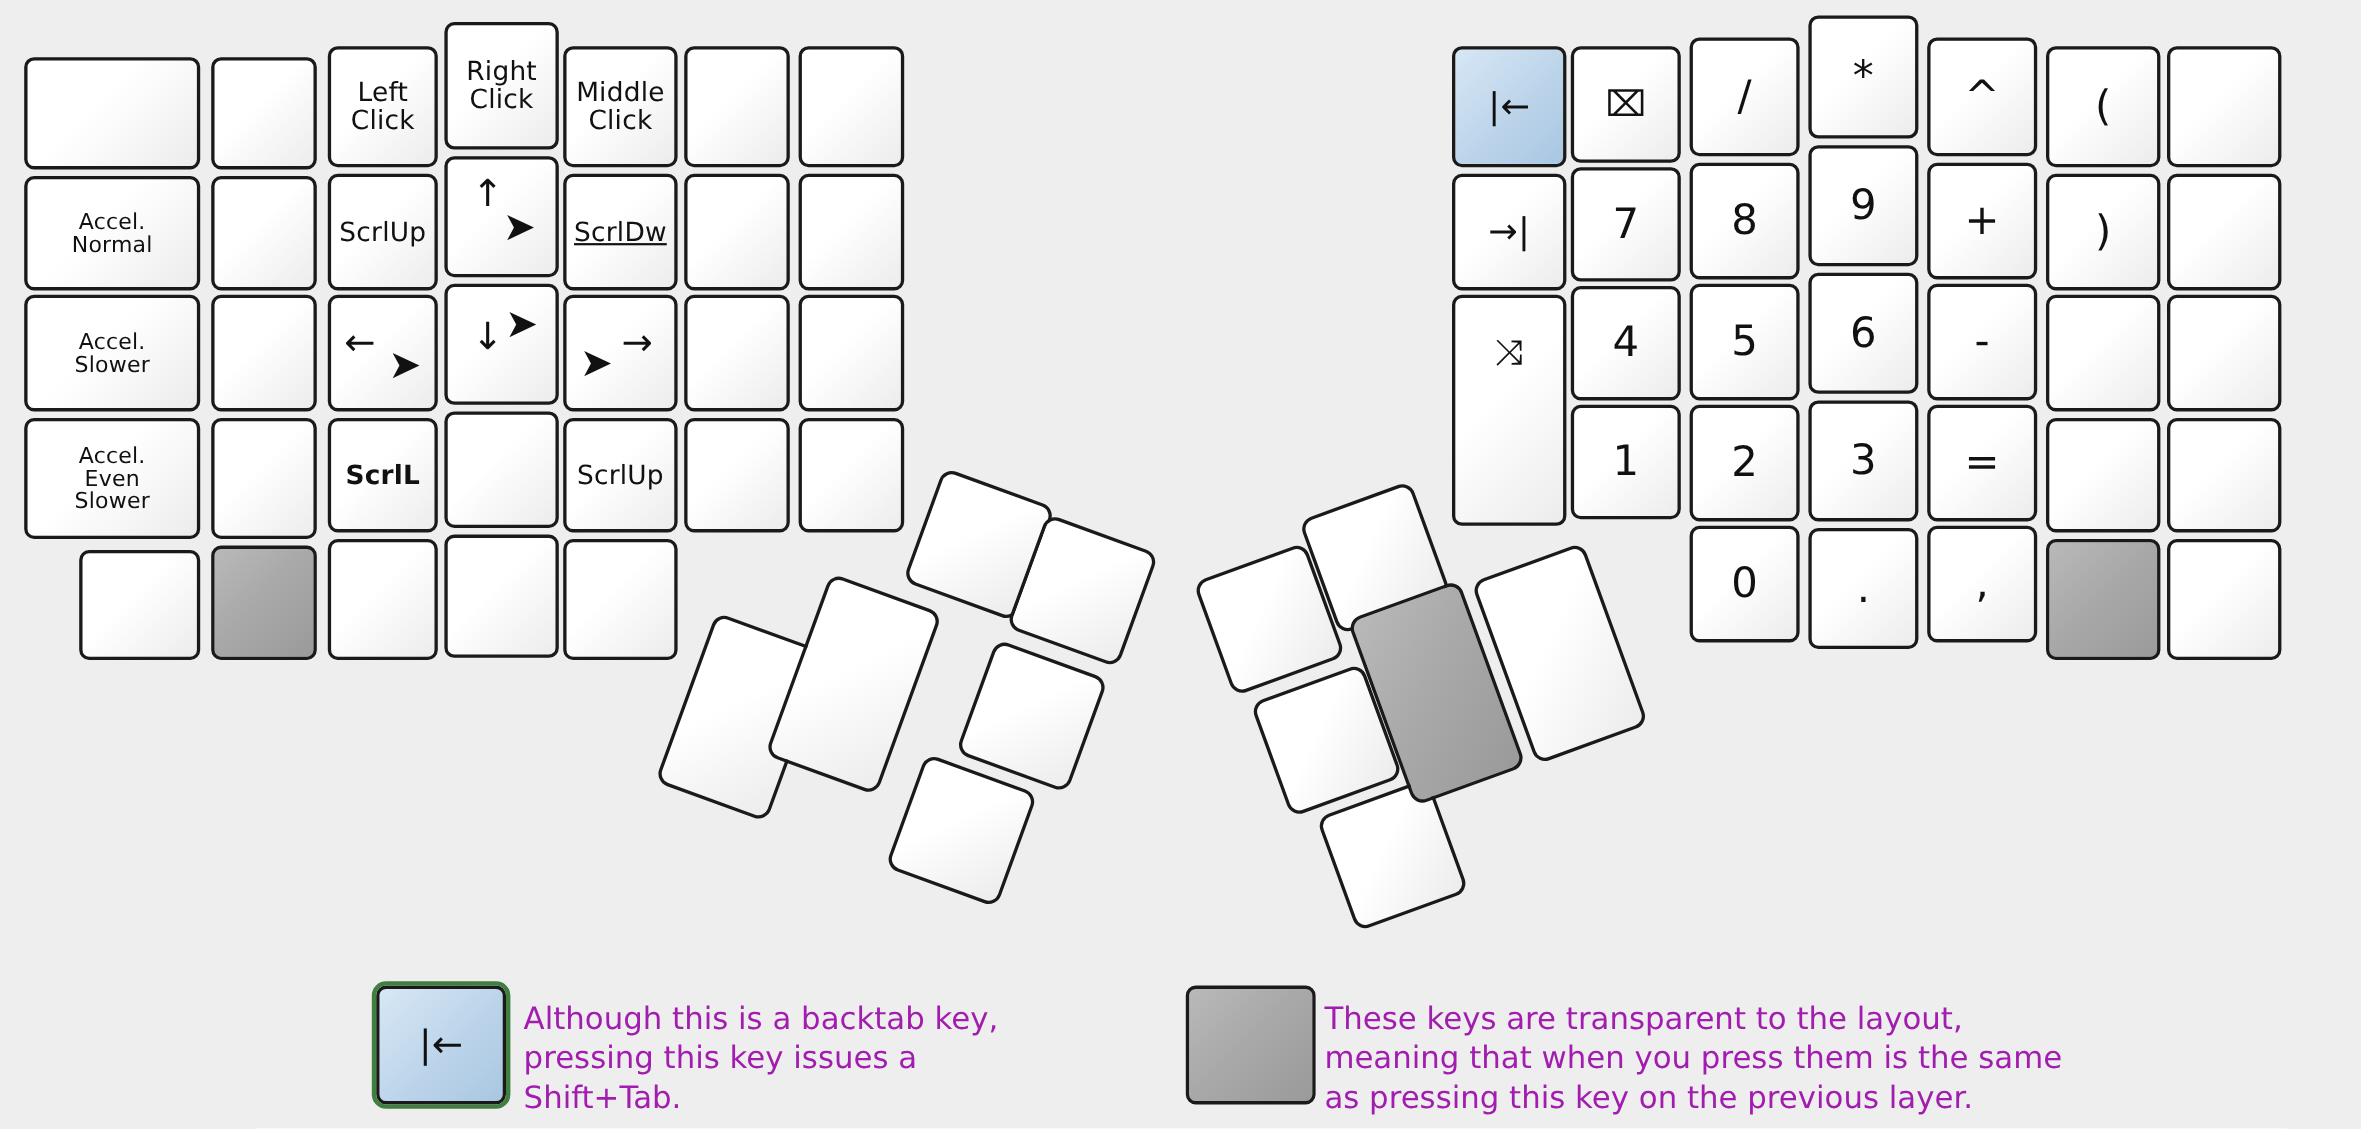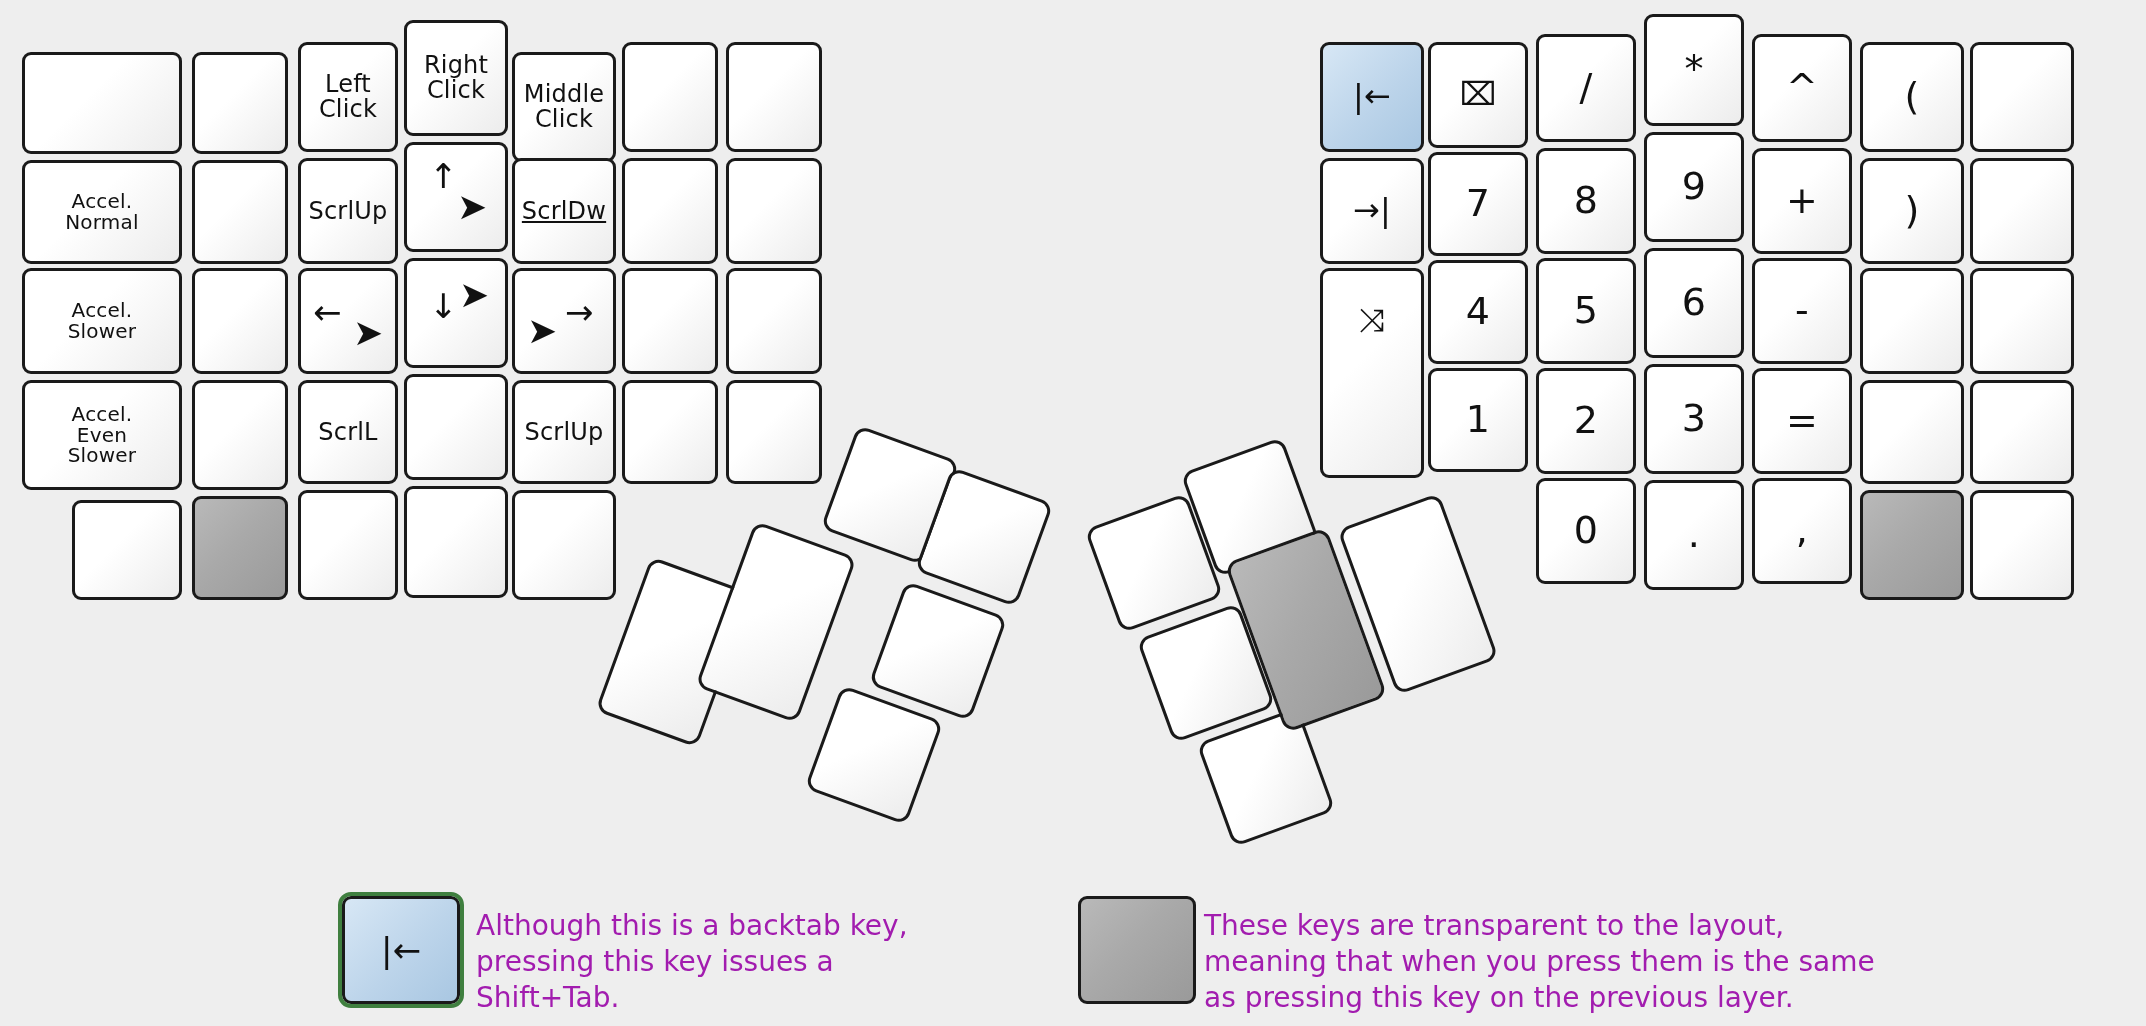--- a/index.html
+++ b/index.html
@@ -160,21 +160,21 @@
   </div>
   <div class="key small" style="left:298px; top:158px; width:100px; height:106px;">
     <span class="lbl">ScrlUp</span>
   </div>
   <div class="key" style="left:298px; top:268px; width:100px; height:106px;">
     <div class="composite">
       <span style="left:12px; top:24px; font-size:34px;">←</span>
       <span style="left:52px; top:44px; font-size:36px;">➤</span>
     </div>
   </div>
-  <div class="key small" style="left:298px; top:380px; width:100px; height:104px;">
+  <div class="key small" style="left:298px; top:380px; width:100px; height:104px;font-weight:bold;">
     <span class="lbl">ScrlL</span>
   </div>
   <div class="key" style="left:298px; top:490px; width:100px; height:110px;">
     <span class="lbl"></span>
   </div>
 
   <div class="key small" style="left:404px; top:20px; width:104px; height:116px;">
     <span class="lbl">Right
 Click</span>
   </div>
@@ -190,21 +190,21 @@
       <span style="left:52px; top:16px; font-size:36px;">➤</span>
     </div>
   </div>
   <div class="key" style="left:404px; top:374px; width:104px; height:106px;">
     <span class="lbl"></span>
   </div>
   <div class="key" style="left:404px; top:486px; width:104px; height:112px;">
     <span class="lbl"></span>
   </div>
 
-  <div class="key small" style="left:512px; top:42px; width:104px; height:110px;margin-top:10px;">
+  <div class="key small" style="left:512px; top:42px; width:104px; height:110px;">
     <span class="lbl">Middle
 Click</span>
   </div>
   <div class="key small" style="left:512px; top:158px; width:104px; height:106px;text-decoration:underline;">
     <span class="lbl">ScrlDw</span>
   </div>
   <div class="key" style="left:512px; top:268px; width:104px; height:106px;">
     <div class="composite">
       <span style="left:12px; top:42px; font-size:36px;">➤</span>
       <span style="left:50px; top:24px; font-size:34px;">→</span>

